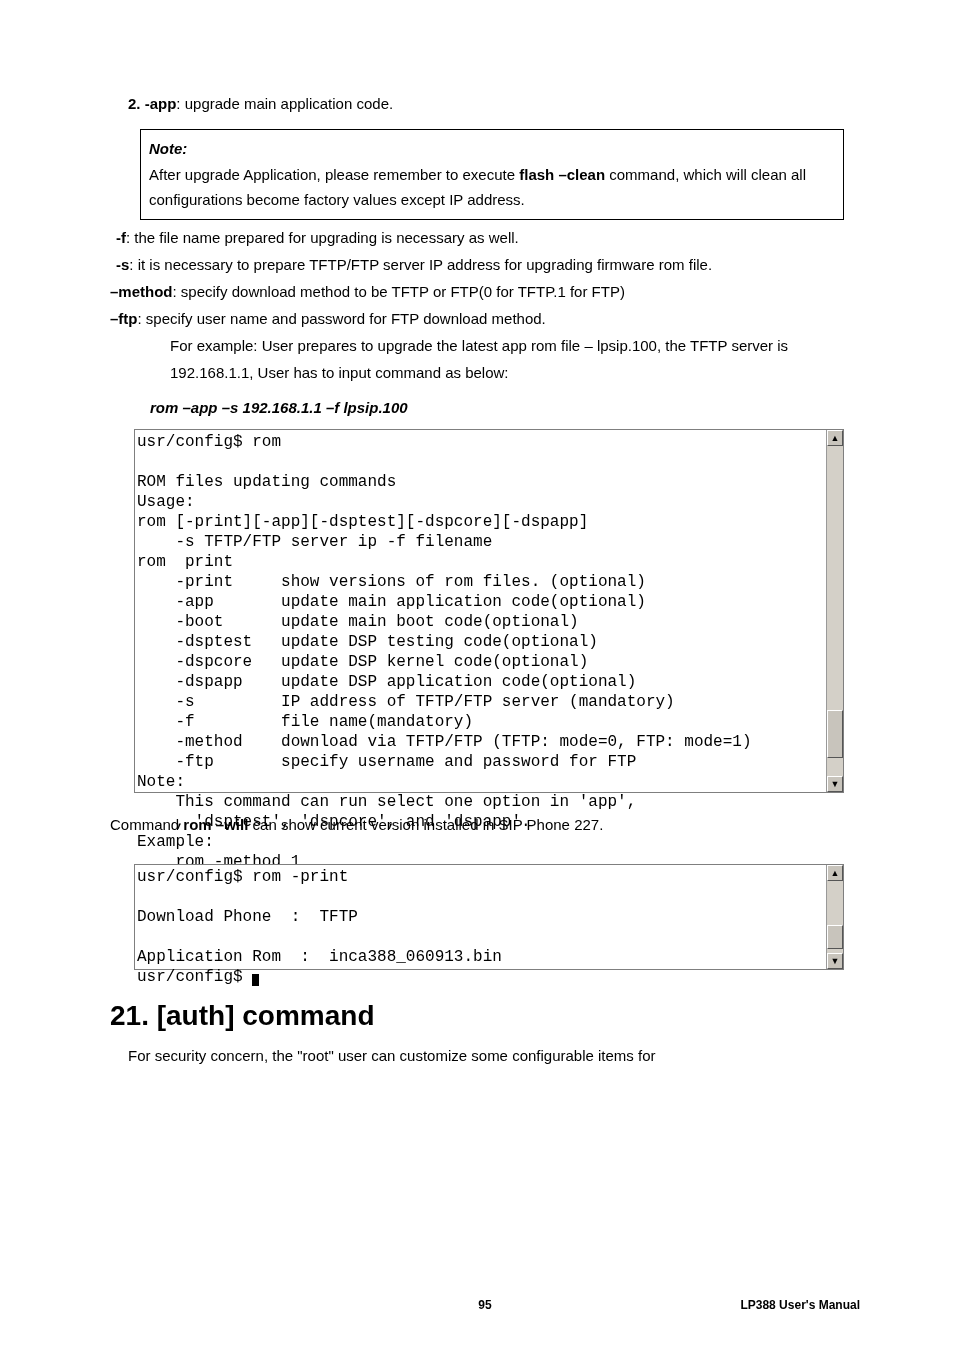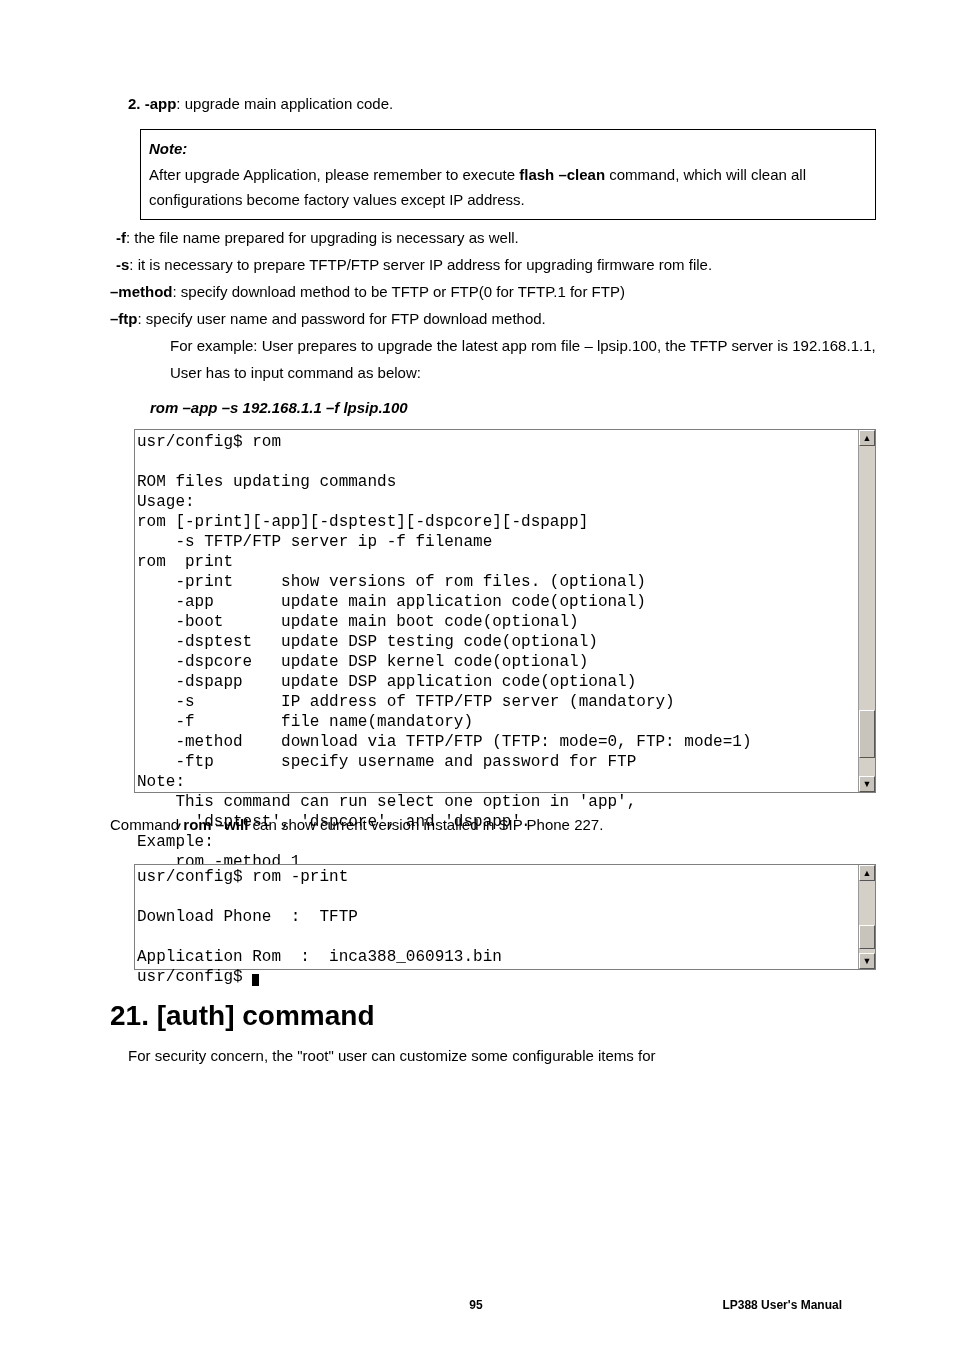--- a/index.html
+++ b/index.html
@@ -6,21 +6,21 @@
     margin: 0;
     padding: 0;
     background: #fff;
     font-family: Arial, Helvetica, sans-serif;
     color: #000;
   }
   .page {
     width: 954px;
     min-height: 1350px;
     box-sizing: border-box;
-    padding: 90px 78px 60px 110px;
+    padding: 90px 110px 60px 110px;
     position: relative;
   }
   .body-text {
     font-size: 15px;
     line-height: 1.8;
   }
   .indent-1 { margin-left: 18px; }
   .indent-2 { margin-left: 40px; }
   .indent-3 { margin-left: 60px; }
   .bold { font-weight: bold; }
@@ -93,21 +93,21 @@
     font-weight: bold;
     margin: 30px 0 10px 0;
   }
   .justify {
     text-align: justify;
   }
   .footer {
     position: absolute;
     bottom: 38px;
     left: 110px;
-    right: 112px;
+    right: 94px;
     font-size: 12px;
   }
   .footer .pnum {
     font-weight: bold;
     text-align: center;
   }
   .footer .manual {
     font-weight: bold;
     text-align: right;
   }

